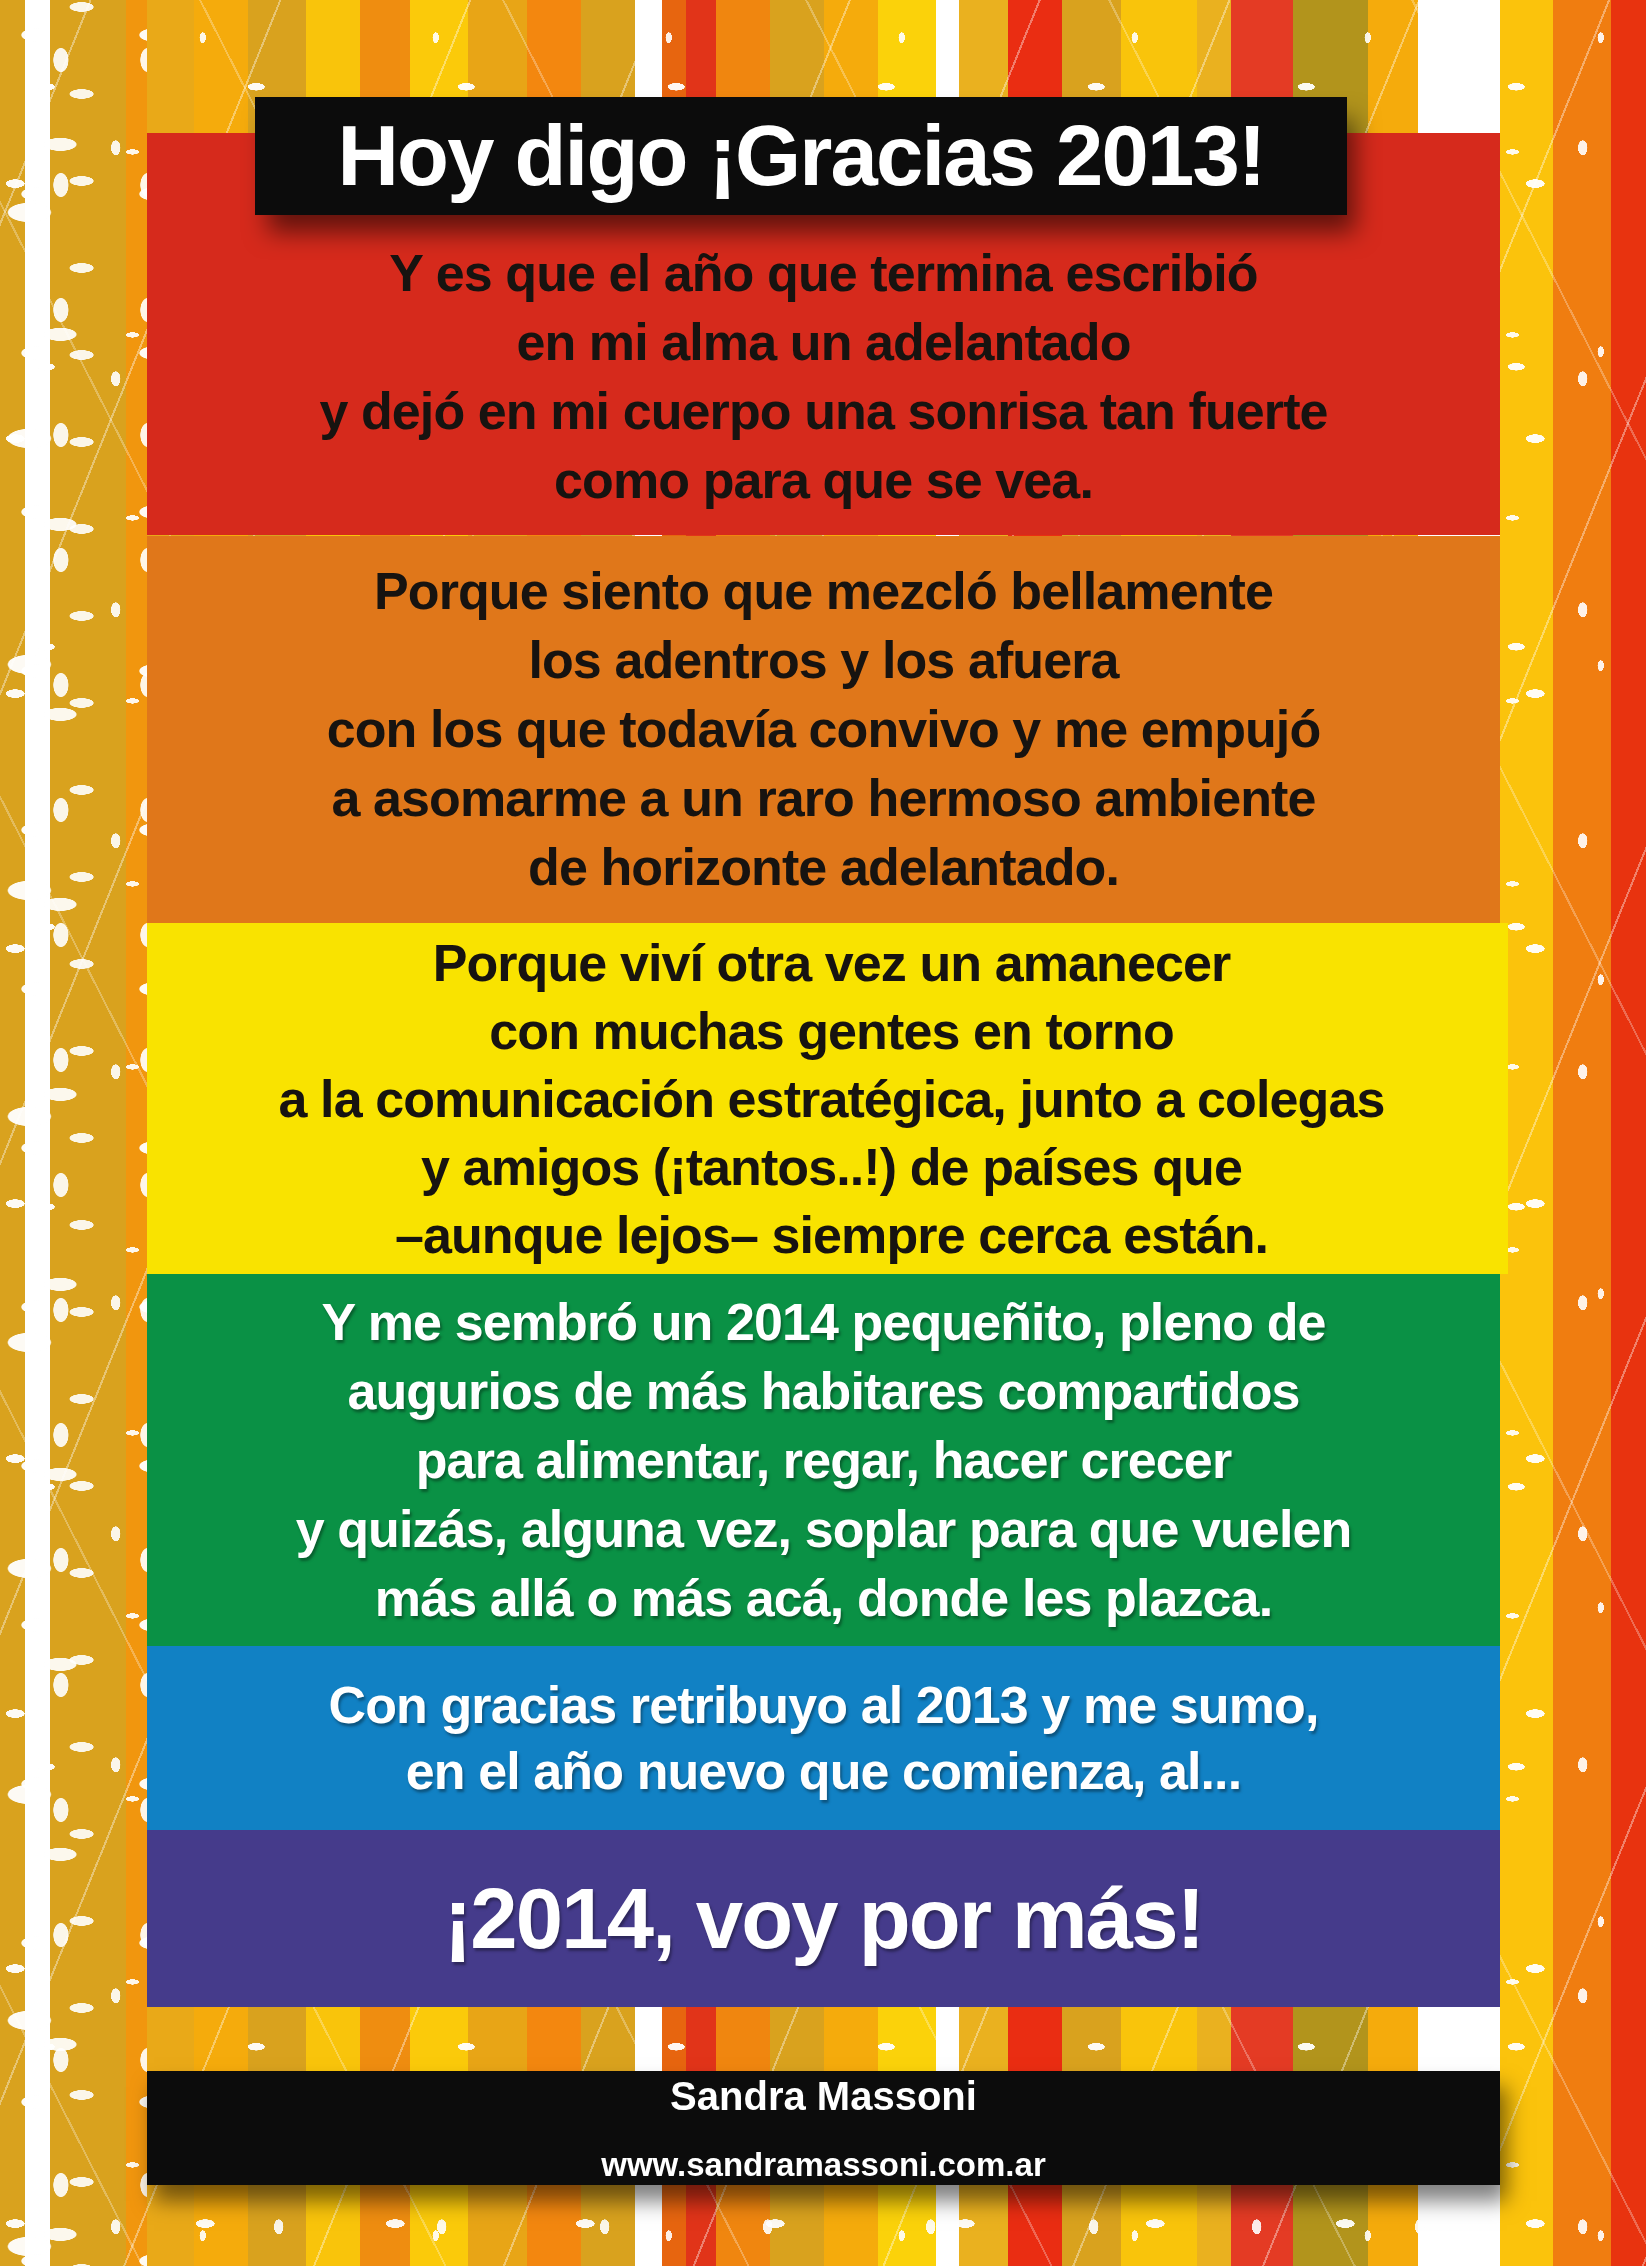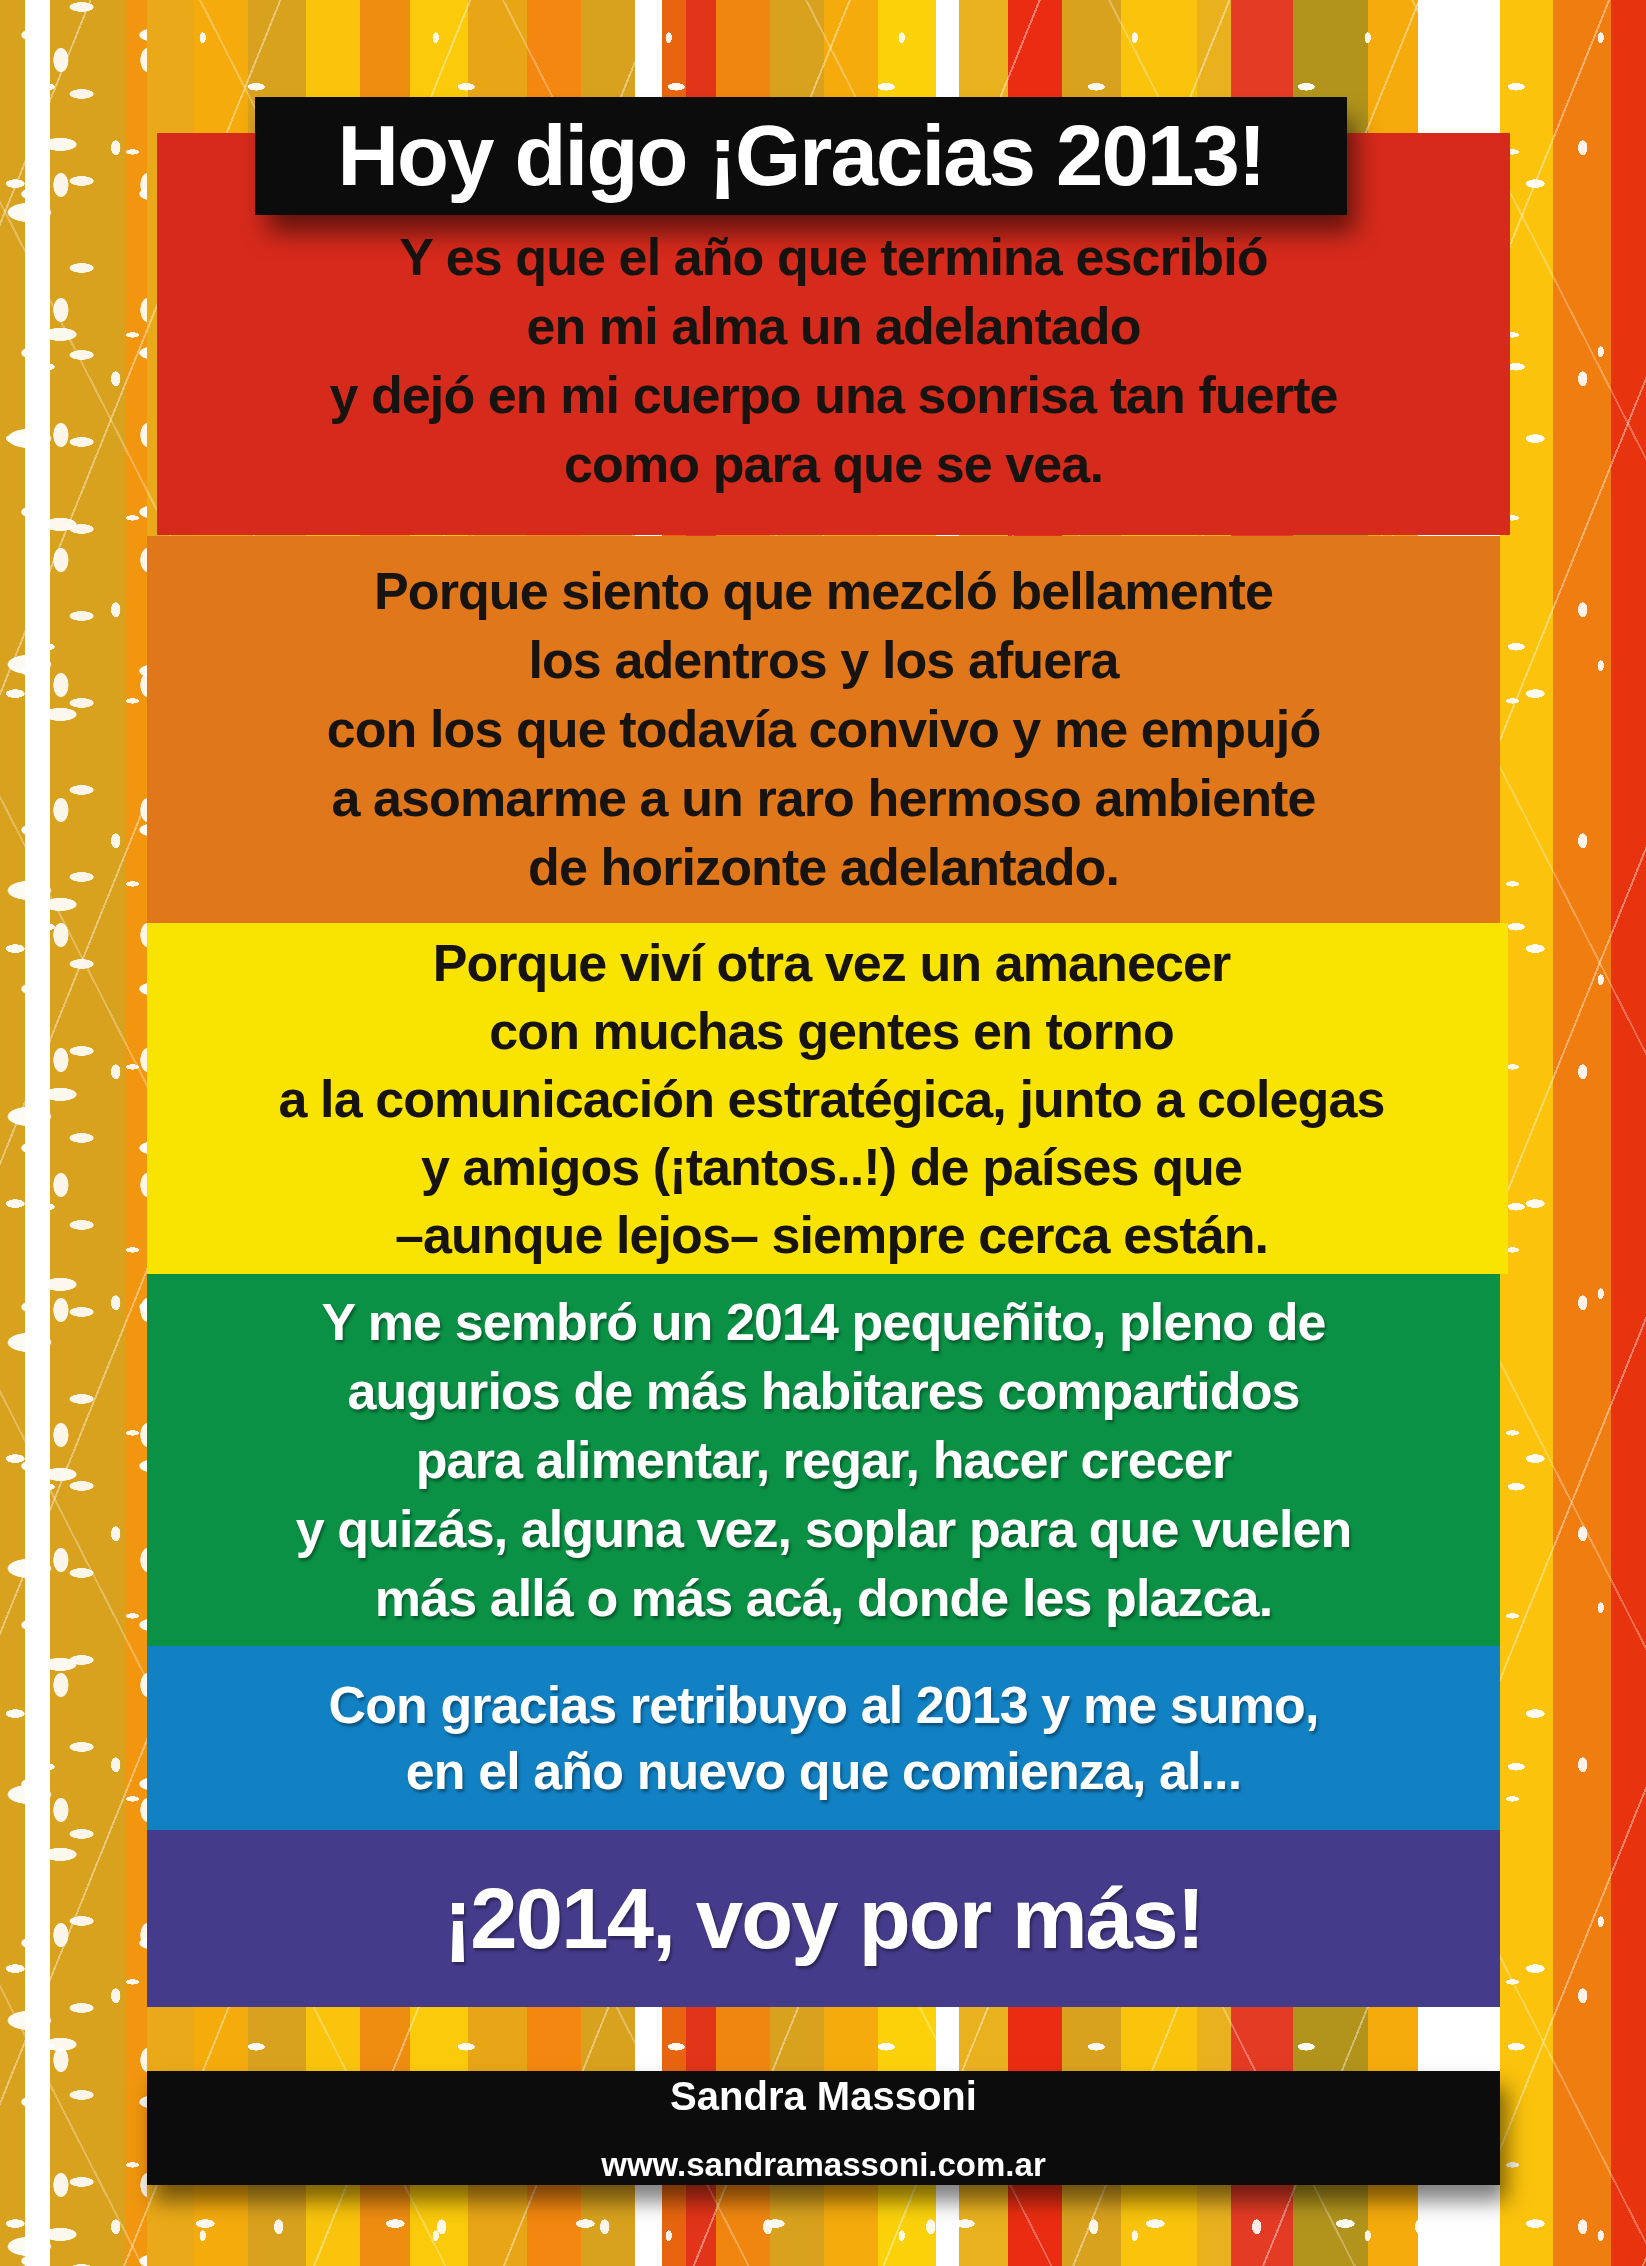--- a/index.html
+++ b/index.html
@@ -63,21 +63,21 @@
   
   .band{
     position:absolute;left:147px;width:1353px;
     display:flex;flex-direction:column;align-items:center;justify-content:center;
     text-align:center;
   }
   .band .line{
     font-weight:700;font-size:52px;letter-spacing:-0.9px;line-height:69px;
     white-space:nowrap;
   }
-  .band-red   {top:133px;height:402px;justify-content:flex-end;padding-bottom:36px;box-sizing:border-box;margin-left:10px;}
+  .band-red   {top:133px;height:402px;justify-content:flex-end;padding-bottom:20px;box-sizing:border-box;}
   .band-orange{top:536px;height:387px;}
   .band-yellow{top:923px;height:351px;padding-left:8px;}
   .band-yellow .line{line-height:68px;}
   .band-green {top:1274px;height:373px;}
   .band-blue  {top:1646px;height:184px;}
   .band-blue .line{line-height:66px;}
   .band-purple{top:1830px;height:177px;}
   .dark-text .line{color:#171310;}
   .light-text .line{color:#ffffff;text-shadow:1.8px 2.7px 2.7px rgba(0,0,0,.35);}
   .band-purple .line{font-size:85px;letter-spacing:-1.8px;}

